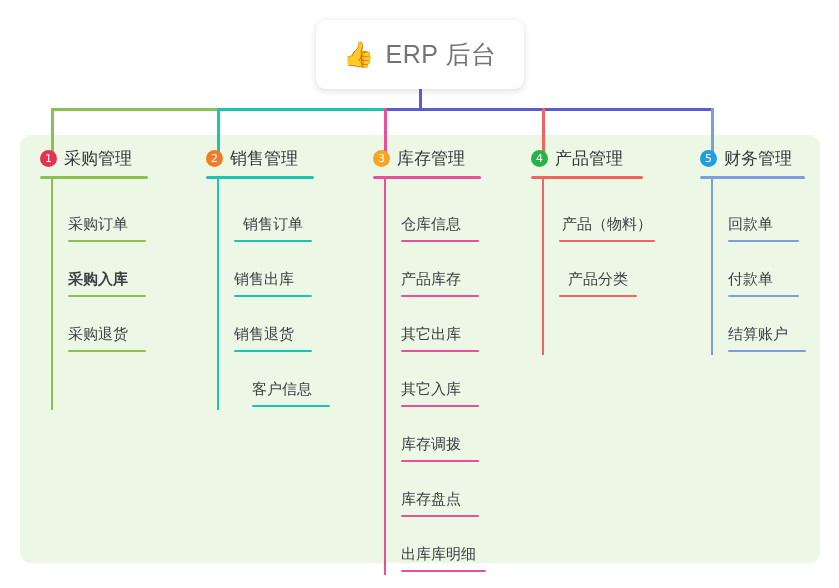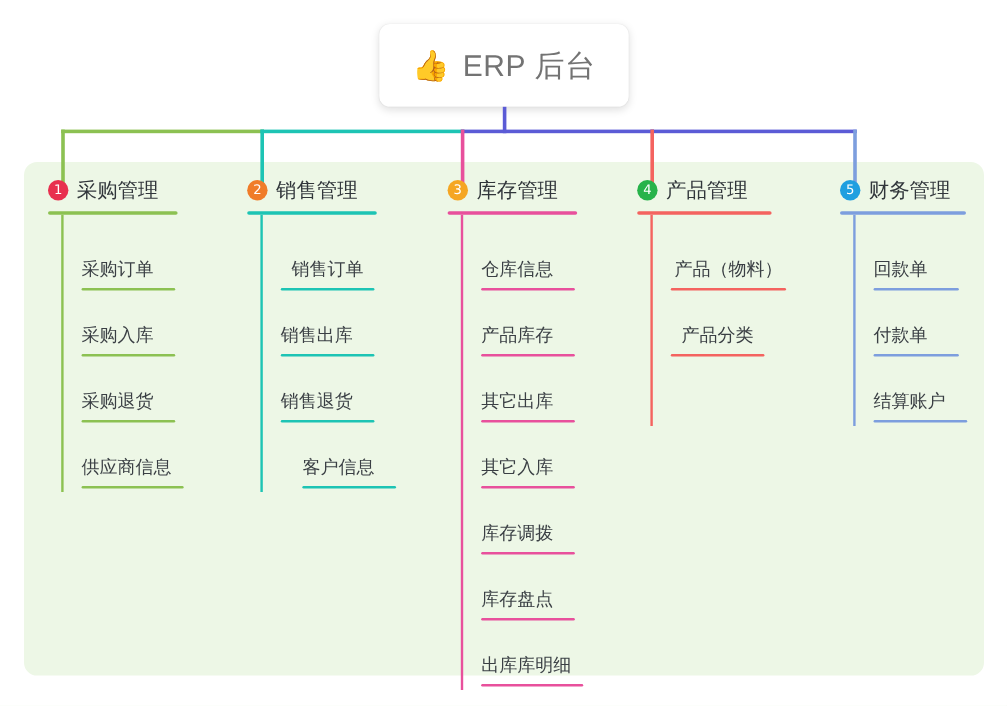--- a/index.html
+++ b/index.html
@@ -156,31 +156,27 @@
           <span class="badge" style="background: rgb(232, 48, 79);">1</span>
           <span class="branch-label">采购管理</span>
         </div>
         <div class="branch-rule" style="width: 108px; background: rgb(140, 193, 82);"></div>
         <div class="leaves" style="height: 231px;">
           <div class="spine" style="background: rgb(140, 193, 82); height: 231px;"></div>
           <div class="leaf" style="top: 36px;">
             <span class="leaf-text">采购订单</span>
             <div class="leaf-rule" style="width: 78px; background: rgb(140, 193, 82);"></div>
           </div>
-          <div class="leaf" style="top: 91px;">
+          <div class="leaf" style="top: 91px; font-weight: bold;">
             <span class="leaf-text">采购入库</span>
             <div class="leaf-rule" style="width: 78px; background: rgb(140, 193, 82);"></div>
           </div>
           <div class="leaf" style="top: 146px;">
             <span class="leaf-text">采购退货</span>
             <div class="leaf-rule" style="width: 78px; background: rgb(140, 193, 82);"></div>
-          </div>
-          <div class="leaf" style="top: 201px;">
-            <span class="leaf-text">供应商信息</span>
-            <div class="leaf-rule" style="width: 85px; background: rgb(140, 193, 82);"></div>
           </div>
         </div>
       </div>
       <div class="branch" style="left: 206px;">
         <div class="branch-head">
           <span class="badge" style="background: rgb(240, 124, 41);">2</span>
           <span class="branch-label">销售管理</span>
         </div>
         <div class="branch-rule" style="width: 108px; background: rgb(29, 196, 180);"></div>
         <div class="leaves" style="height: 231px;">

